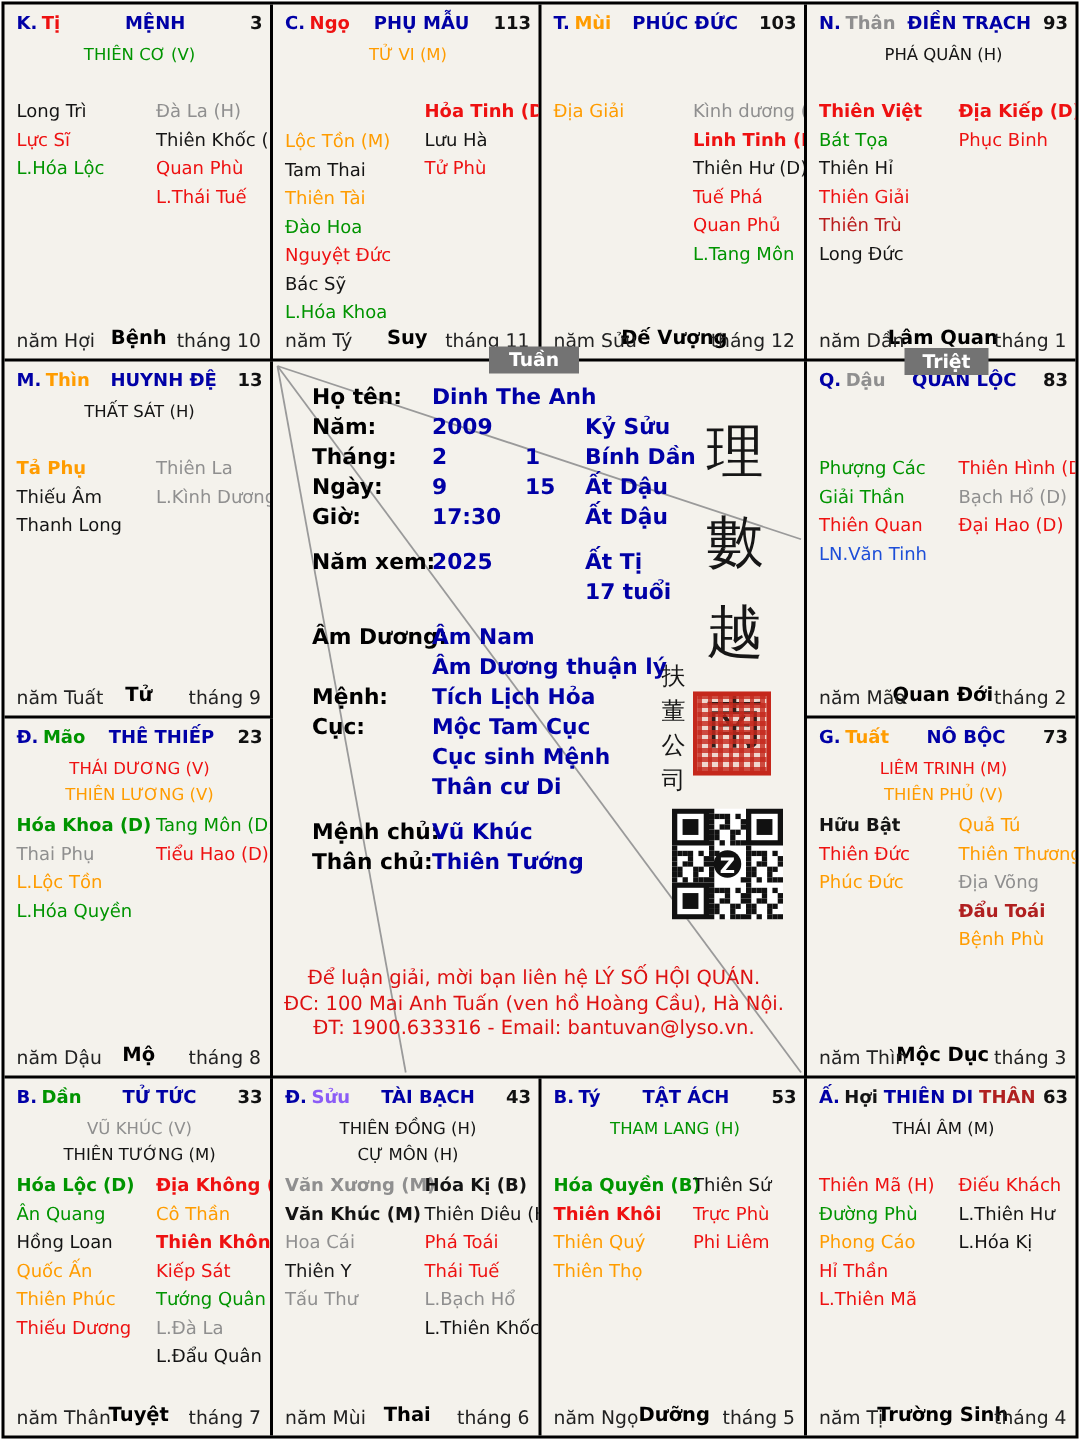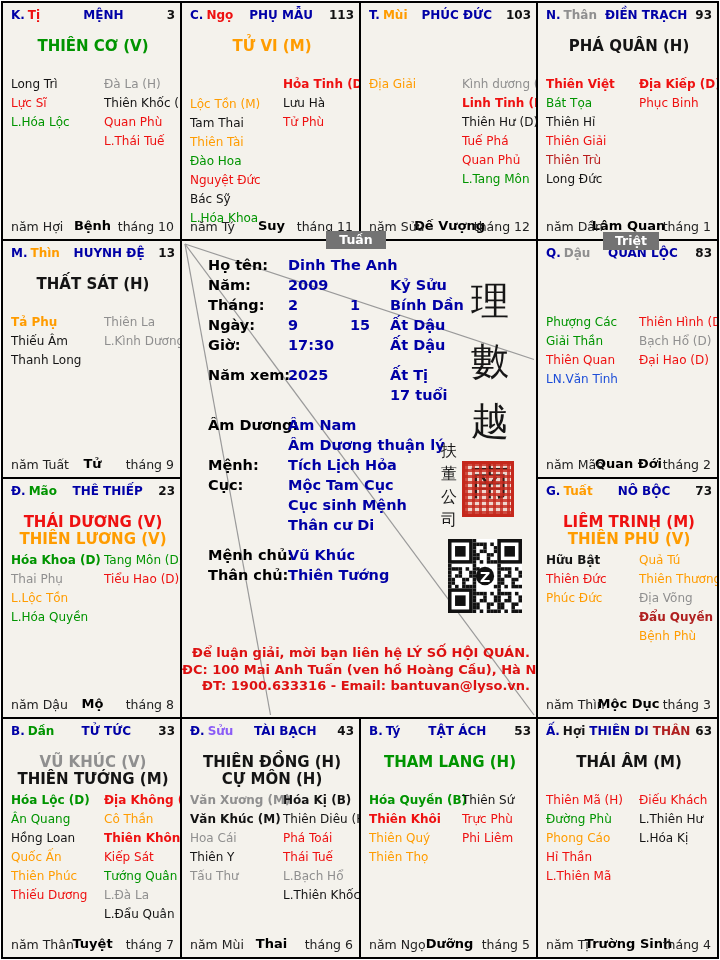--- a/index.html
+++ b/index.html
@@ -11,43 +11,43 @@
          grid-template-rows:238px 238px 240px 1fr;}
   .cell{position:relative;border-right:2px solid #000;border-bottom:2px solid #000;
         padding:5px 5px 4px 8px;overflow:hidden;}
   .cell.nr{border-right:none;}
   .cell.nb{border-bottom:none;}
   .hdr{display:flex;align-items:baseline;font-weight:bold;font-size:12px;height:17px;white-space:nowrap;}
   .hdr .branch{margin-left:3px;}
   .hdr .pname{flex:1;text-align:center;}
   .hdr .extra{margin-right:5px;}
   .hdr .num{color:#111;}
-  .titles{height:35px;margin-top:13px;text-align:center;font-weight:bold;
-          font-size:15px;line-height:17px;white-space:nowrap;}
+  .titles{height:35px;margin-top:3px;text-align:center;font-weight:normal;
+          font-size:11px;line-height:17px;white-space:nowrap;}
   .cols{position:relative;font-size:12px;line-height:19px;margin-top:2px;}
   .colL{position:absolute;left:0;top:0;}
   .colR{position:absolute;left:93px;top:0;}
   .it{white-space:nowrap;}
   .ftr{position:absolute;left:8px;right:6px;bottom:5px;height:16px;font-size:12.5px;color:#222;}
   .ftr .fy{position:absolute;left:0;bottom:0;}
   .ftr .fs{display:block;text-align:center;font-weight:bold;font-size:13px;color:#000;}
   .ftr .fm{position:absolute;right:0;bottom:0;}
   .center{grid-column:2/4;grid-row:2/4;position:relative;
           border-right:2px solid #000;border-bottom:2px solid #000;overflow:hidden;}
   .lines{position:absolute;left:0;top:0;width:100%;height:100%;}
   .info{position:absolute;left:26px;top:16px;font-size:14.5px;font-weight:bold;white-space:nowrap;}
   .irow{position:relative;height:20px;}
   .irow.gap{margin-top:10px;}
   .irow span{position:absolute;top:0;}
   .il{left:0;color:#000;}
   .ia{left:80px;}
   .ib{left:142px;}
   .ic{left:182px;}
-  .contact{position:absolute;left:0;right:6px;top:404px;text-align:right;
-           font-weight:bold;font-size:13px;line-height:16.5px;color:#dd1111;white-space:nowrap;}
+  .contact{position:absolute;left:0;right:6px;top:404px;text-align:center;
+           font-weight:normal;font-size:13px;line-height:16.5px;color:#dd1111;white-space:nowrap;}
   .cjk{position:absolute;left:283px;top:30px;width:50px;text-align:center;
        font-family:"DejaVu Serif",serif;font-size:38px;line-height:60px;color:#161616;}
   .cjk-side{position:absolute;left:255px;top:198px;width:24px;text-align:center;
        font-family:"DejaVu Serif",serif;font-size:16px;line-height:23px;color:#161616;}
   .seal{position:absolute;left:280px;top:220px;width:46px;height:50px;
         border:3px solid #c5281c;background:
           repeating-linear-gradient(0deg, rgba(197,40,28,.8) 0 3px, rgba(255,255,255,0) 3px 6px),
           repeating-linear-gradient(90deg, rgba(197,40,28,.8) 0 3px, rgba(255,255,255,0) 3px 7px);
         background-color:rgba(215,60,40,.15);}
   .qr{position:absolute;left:266px;top:298px;width:74px;height:74px;}
@@ -514,21 +514,21 @@
         <div class="cols">
           <div class="colL">
             <div class="it" style="color: rgb(20, 20, 20); font-weight: bold;">Hữu Bật</div>
             <div class="it" style="color: rgb(238, 17, 17);">Thiên Đức</div>
             <div class="it" style="color: rgb(255, 156, 0);">Phúc Đức</div>
           </div>
           <div class="colR">
             <div class="it" style="color: rgb(255, 156, 0);">Quả Tú</div>
             <div class="it" style="color: rgb(255, 156, 0);">Thiên Thương</div>
             <div class="it" style="color: rgb(143, 143, 143);">Địa Võng</div>
-            <div class="it" style="color: rgb(176, 32, 32); font-weight: bold;">Đẩu Quyền</div>
+            <div class="it" style="color: rgb(176, 32, 32); font-weight: bold;">Đẩu Toái</div>
             <div class="it" style="color: rgb(255, 156, 0);">Bệnh Phù</div>
           </div>
         </div>
         <div class="ftr">
           <span class="fy">năm Thìn</span>
           <span class="fs">Mộc Dục</span>
           <span class="fm">tháng 3</span>
         </div>
       </div>
       <div class="cell nb" style="grid-area: 4 / 1;">

